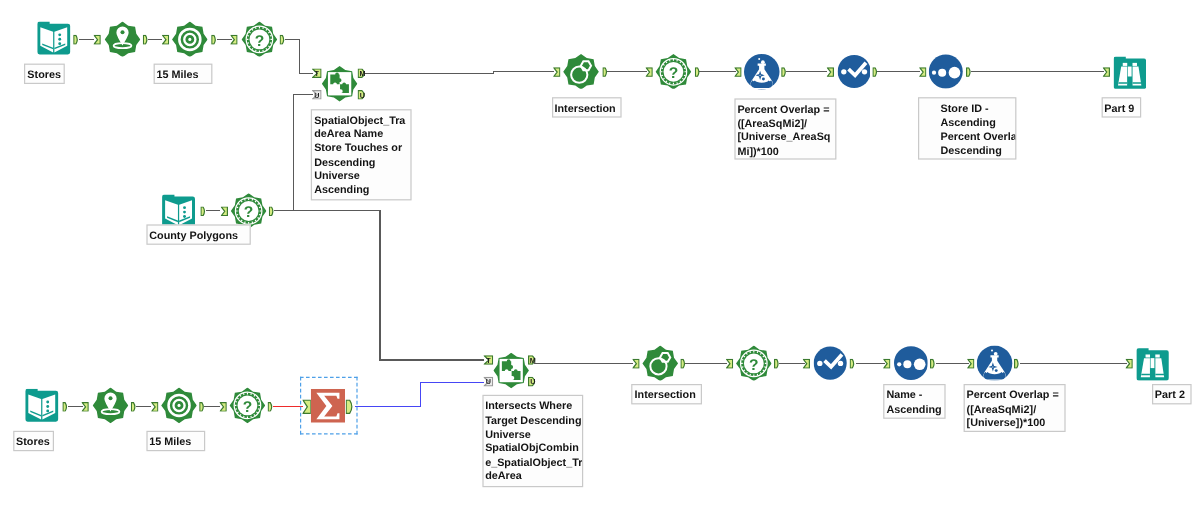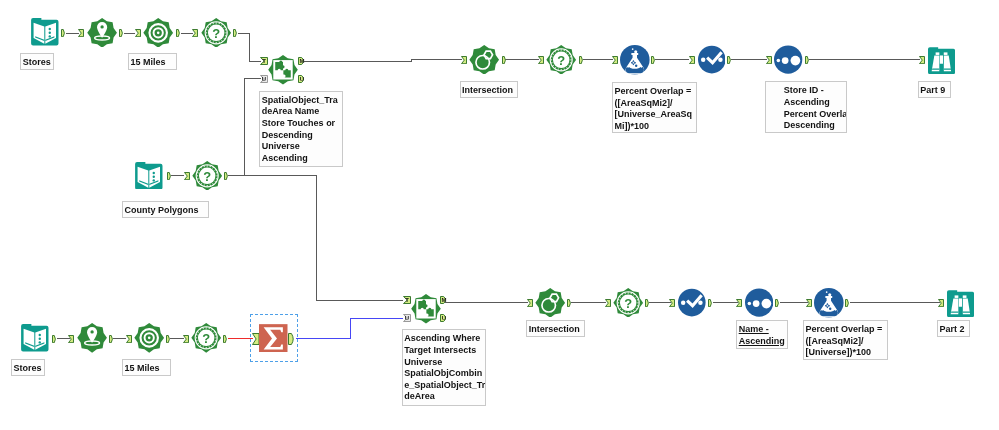--- a/index.html
+++ b/index.html
@@ -559,46 +559,46 @@
       </div>
       <div class="lbl" style="left: 764.8px; top: 81.4px; width: 82.6px; height: 52px; padding-left: 18px;">
         <div class="lbl-line">Store ID -</div>
         <div class="lbl-line">Ascending</div>
         <div class="lbl-line">Percent Overlap -</div>
         <div class="lbl-line">Descending</div>
       </div>
       <div class="lbl" style="left: 917.9px; top: 81.1px; width: 32.8px; height: 17.1px;">
         <div class="lbl-line">Part 9</div>
       </div>
-      <div class="lbl" style="left: 122px; top: 201px; width: 87px; height: 17px;">
+      <div class="lbl" style="left: 122px; top: 187px; width: 87px; height: 17px;">
         <div class="lbl-line">County Polygons</div>
       </div>
       <div class="lbl" style="left: 11px; top: 359.4px; width: 34px; height: 17px;">
         <div class="lbl-line">Stores</div>
       </div>
       <div class="lbl" style="left: 122px; top: 359.4px; width: 49px; height: 17px;">
         <div class="lbl-line">15 Miles</div>
       </div>
       <div class="lbl" style="left: 401.9px; top: 329.4px; width: 84.5px; height: 76.4px;">
-        <div class="lbl-line">Ascending Where</div>
-        <div class="lbl-line">Target Intersects</div>
+        <div class="lbl-line">Intersects Where</div>
+        <div class="lbl-line">Target Descending</div>
         <div class="lbl-line">Universe</div>
         <div class="lbl-line">SpatialObjCombin</div>
         <div class="lbl-line">e_SpatialObject_Tr</div>
         <div class="lbl-line">deArea</div>
       </div>
       <div class="lbl" style="left: 526.4px; top: 320.4px; width: 58.8px; height: 16.6px;">
         <div class="lbl-line">Intersection</div>
       </div>
-      <div class="lbl" style="left: 736.3px; top: 320.2px; width: 52px; height: 28.8px; text-decoration: underline;">
+      <div class="lbl" style="left: 736.3px; top: 320.2px; width: 52px; height: 28.8px;">
         <div class="lbl-line">Name -</div>
         <div class="lbl-line">Ascending</div>
       </div>
       <div class="lbl" style="left: 803.1px; top: 320.1px; width: 84.8px; height: 39.9px;">
         <div class="lbl-line">Percent Overlap =</div>
         <div class="lbl-line">([AreaSqMi2]/</div>
         <div class="lbl-line">[Universe])*100</div>
       </div>
-      <div class="lbl" style="left: 937px; top: 320.4px; width: 32.8px; height: 17.1px;">
+      <div class="lbl" style="left: 960px; top: 320.4px; width: 32.8px; height: 17.1px;">
         <div class="lbl-line">Part 2</div>
       </div>
     </div>
 </div>
 
 </body></html>

